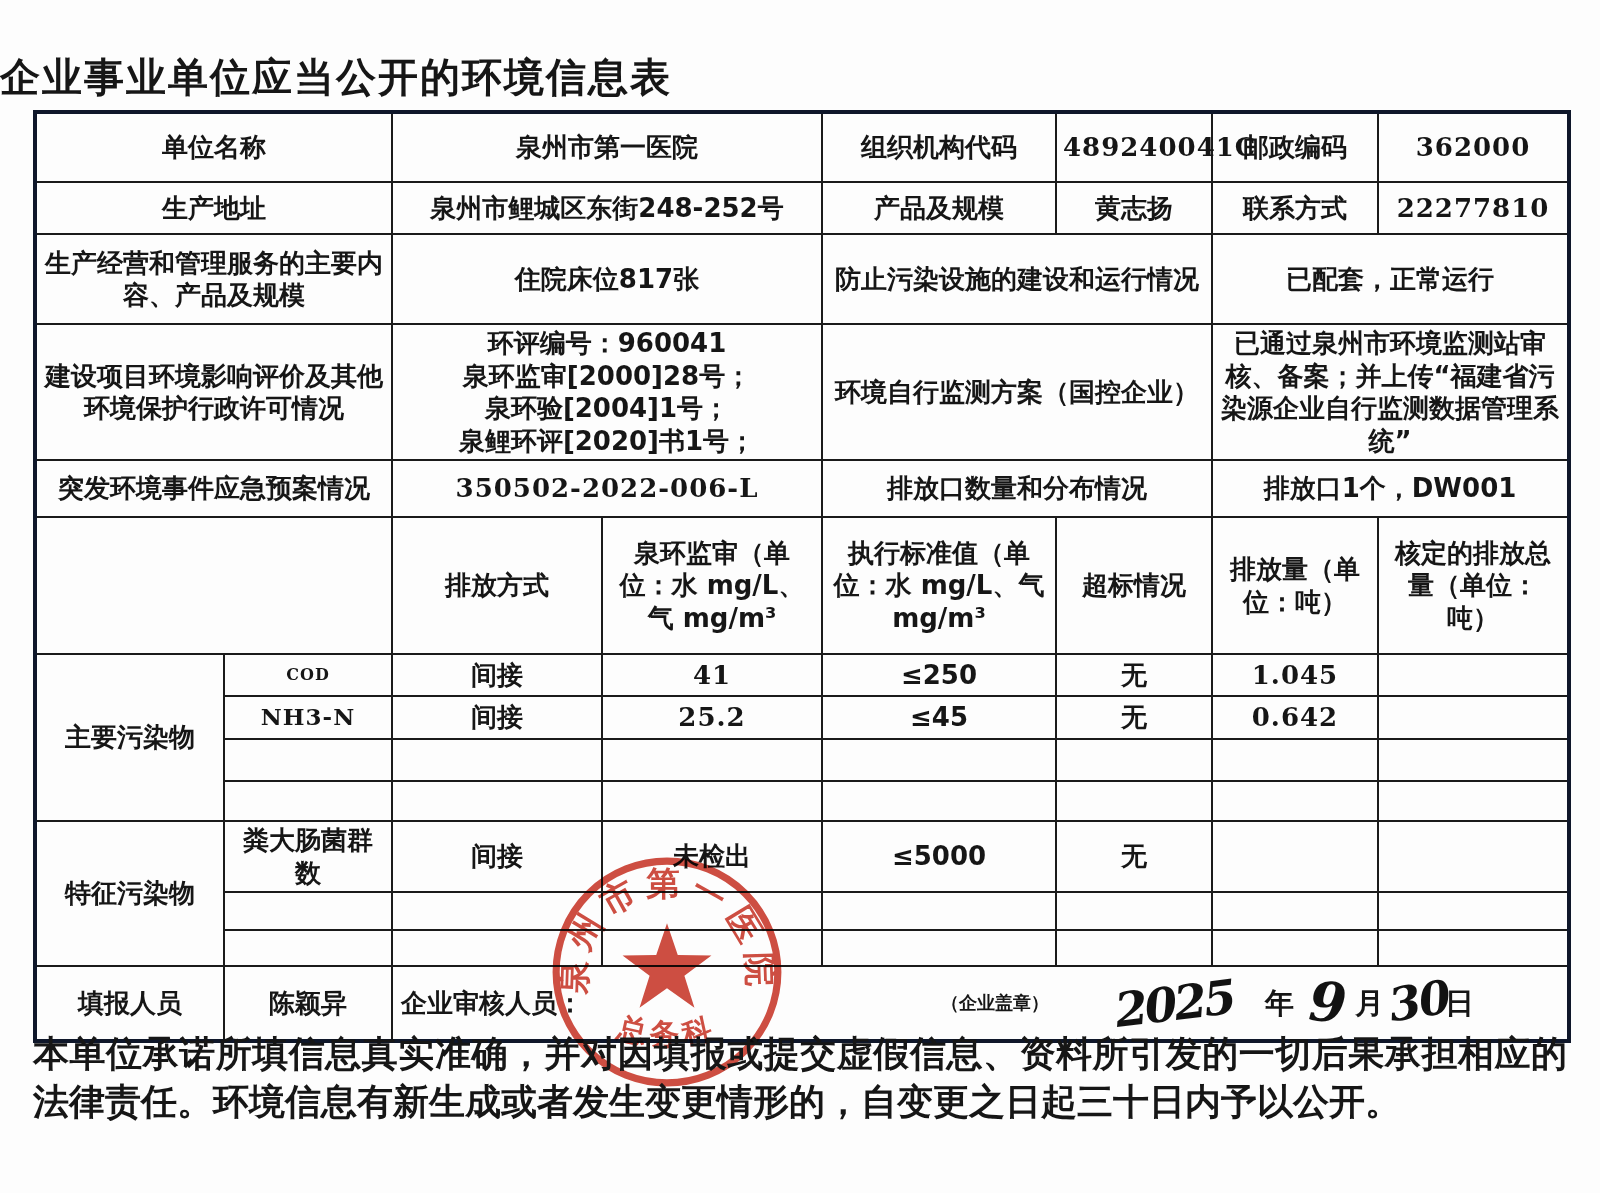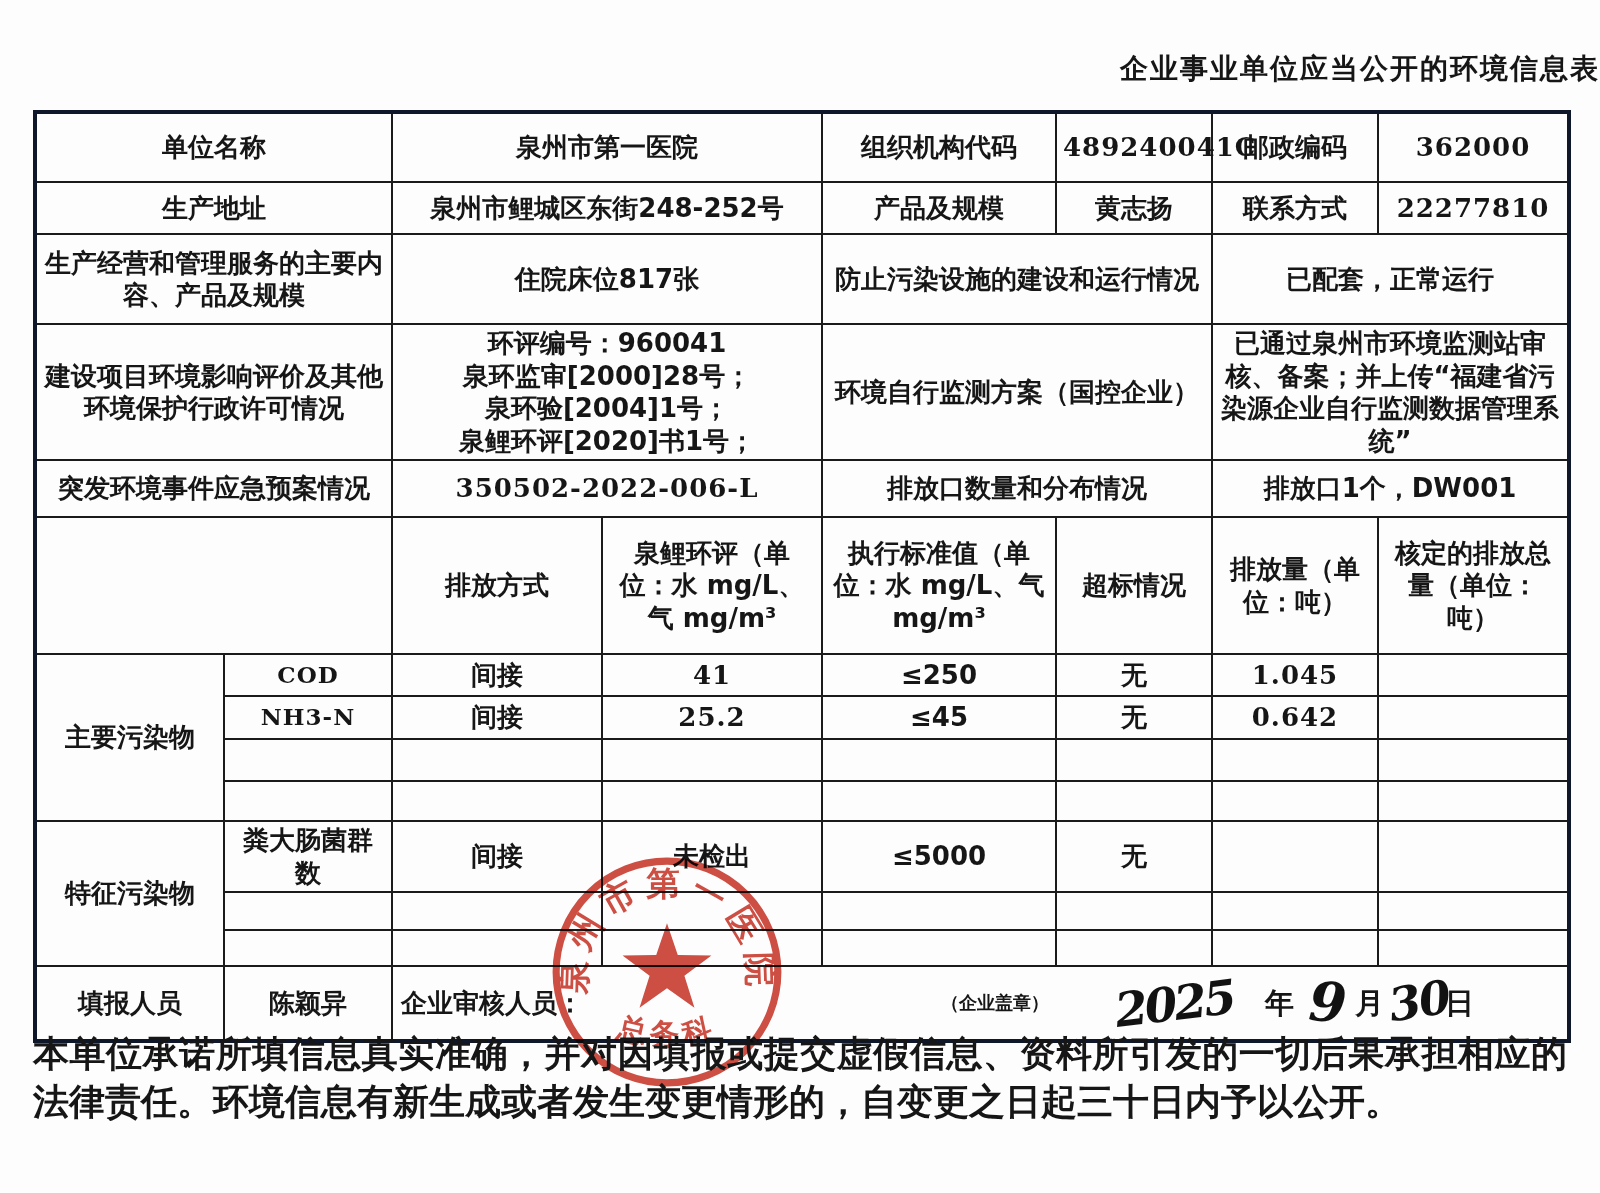--- a/index.html
+++ b/index.html
@@ -3,21 +3,21 @@
 <meta charset="utf-8">
 <style>
   html,body{margin:0;padding:0;}
   body{
     width:1600px;height:1193px;position:relative;overflow:hidden;
     background:#fdfdfd;color:#161616;
     font-family:"DejaVu Sans","Liberation Sans",sans-serif;
   }
   .page-title{
     position:absolute;top:50px;left:0;width:100%;margin:0;
-    text-align:right;font-size:28px;font-weight:bold;letter-spacing:2px;
+    text-align:left;font-size:40px;font-weight:bold;letter-spacing:2px;
   }
   table.form{
     position:absolute;left:33px;top:110px;width:1534px;
     border-collapse:collapse;table-layout:fixed;
     border:4px solid #0f172a;
   }
   table.form td{
     border:2.6px solid #1b1b1b;
     text-align:center;vertical-align:middle;
     font-weight:bold;font-size:26px;line-height:1.25;
@@ -105,29 +105,29 @@
   </tr>
   <tr class="rh5">
     <td colspan="2" class="left">突发环境事件应急预案情况</td>
     <td colspan="2" class="num">350502-2022-006-L</td>
     <td colspan="2" class="left">排放口数量和分布情况</td>
     <td colspan="2">排放口1个，DW001</td>
   </tr>
   <tr class="rh6">
     <td colspan="2"></td>
     <td>排放方式</td>
-    <td class="small">泉鲤环评（单位：水 mg/L、气 mg/m³</td>
+    <td class="small">泉环监审（单位：水 mg/L、气 mg/m³</td>
     <td class="small">执行标准值（单位：水 mg/L、气 mg/m³</td>
     <td>超标情况</td>
     <td class="small">排放量（单位：吨）</td>
     <td class="small">核定的排放总量（单位：吨）</td>
   </tr>
   <tr class="rh7">
     <td rowspan="4">主要污染物</td>
-    <td class="num" style="font-size:23px">COD</td>
+    <td class="num" style="font-size:16px">COD</td>
     <td>间接</td>
     <td class="num">41</td>
     <td>≤250</td>
     <td>无</td>
     <td class="num">1.045</td>
     <td></td>
   </tr>
   <tr class="rh8">
     <td class="num" style="font-size:23px">NH3-N</td>
     <td>间接</td>

